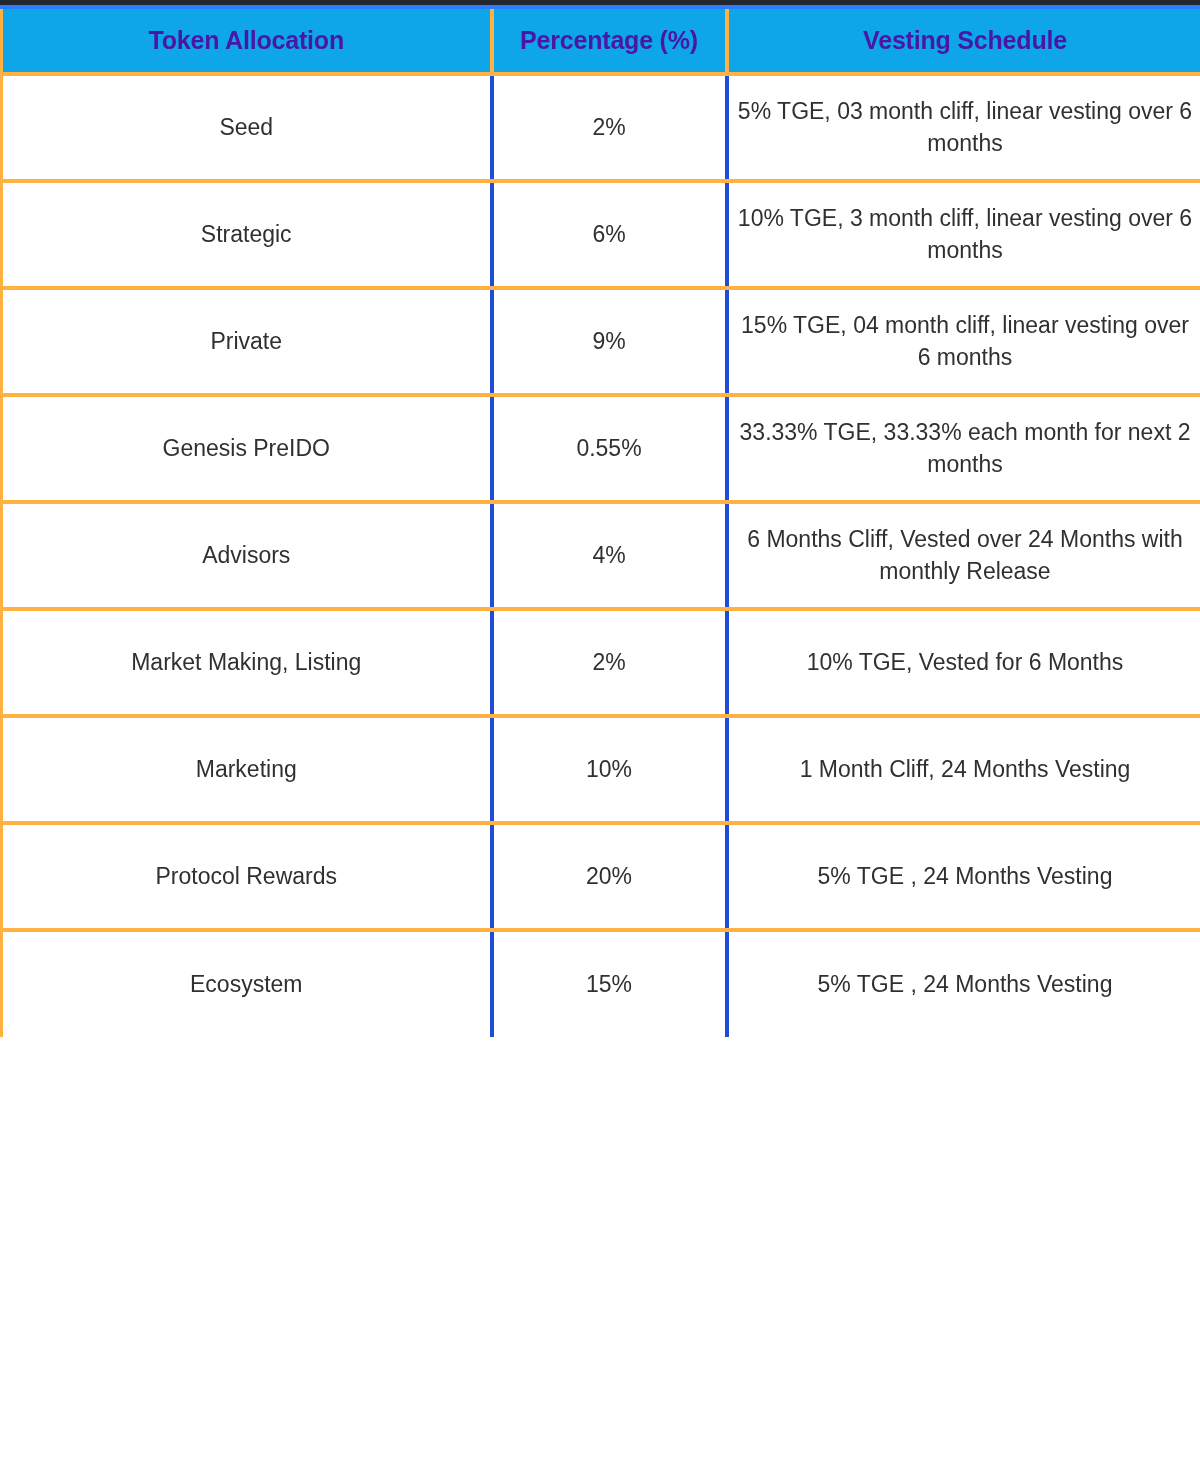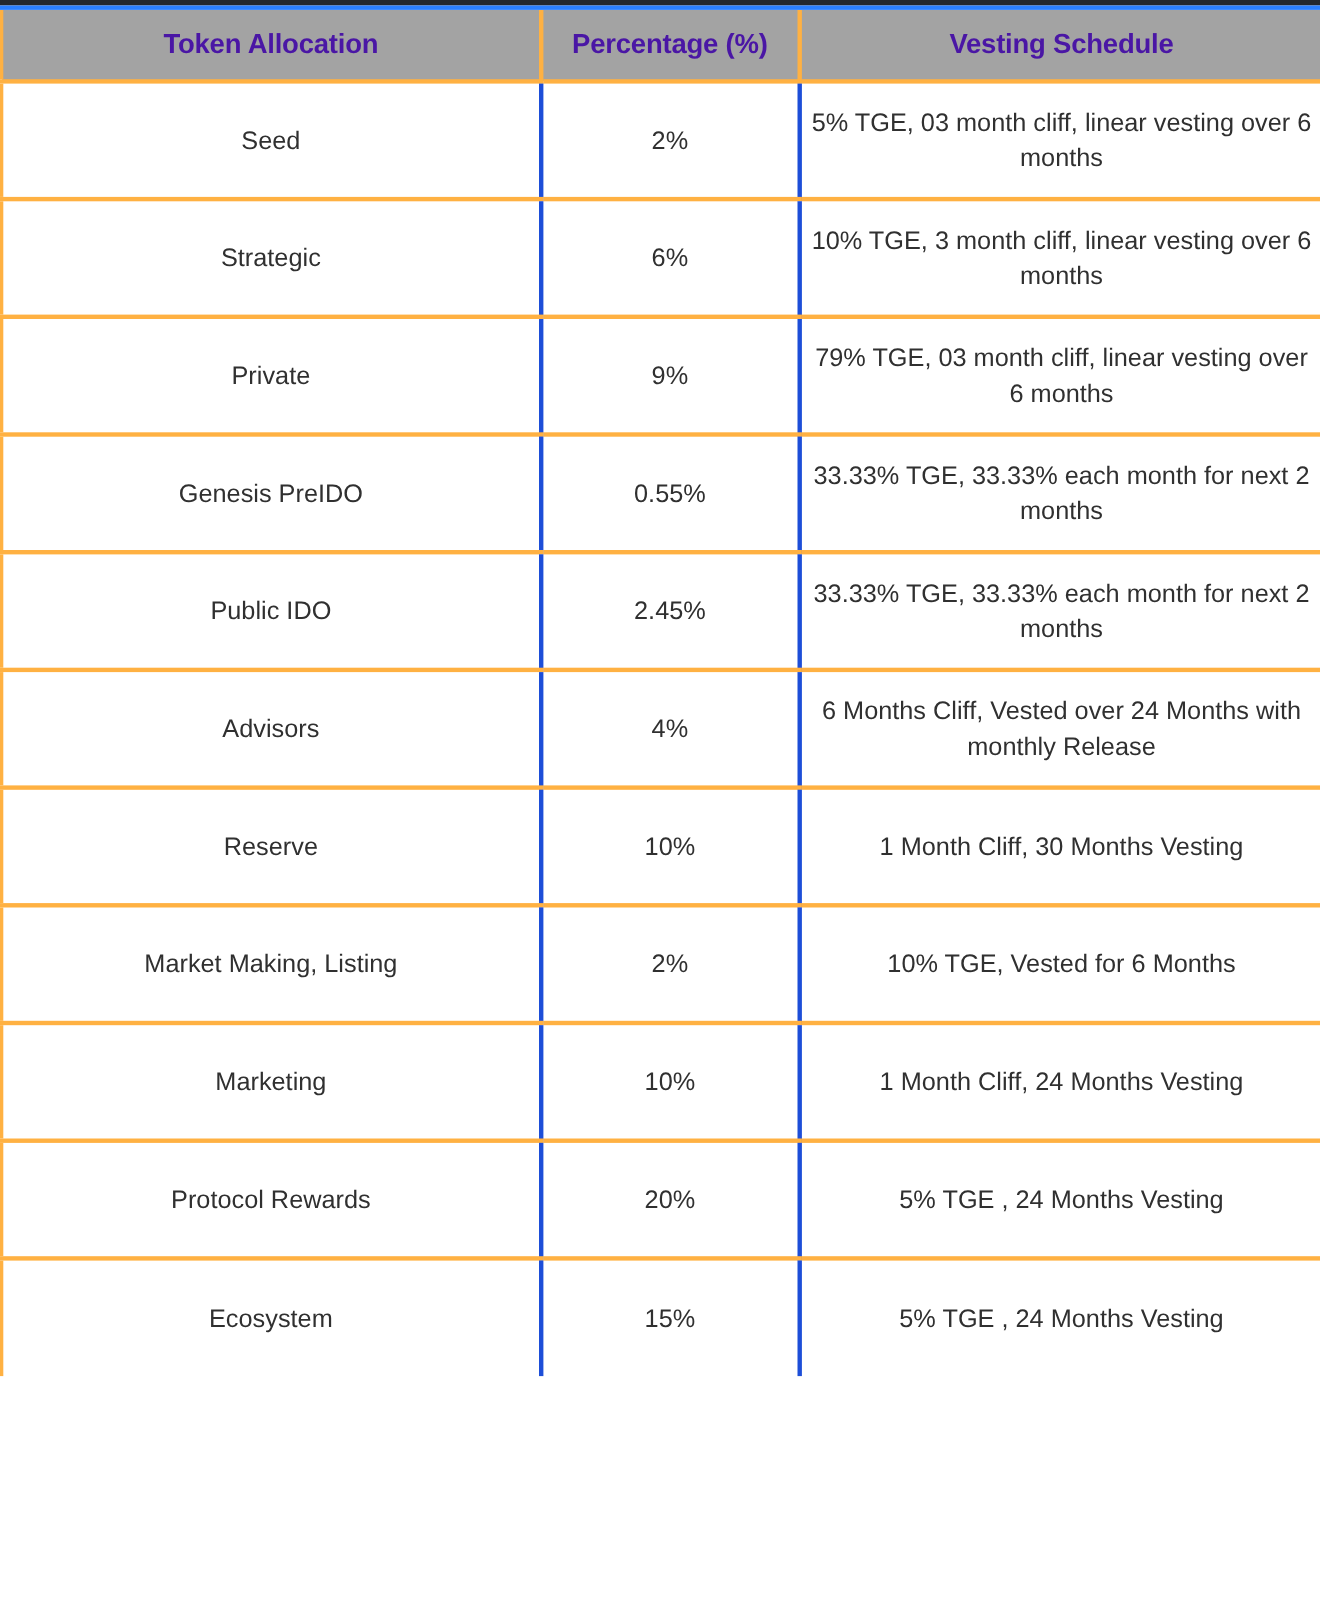--- a/index.html
+++ b/index.html
@@ -56,21 +56,21 @@
     border-collapse: collapse;
     table-layout: fixed;
     border-left: 3px solid #ffb142;
   }
 
   table.alloc-table col.c-name { width: 490px; }
   table.alloc-table col.c-pct  { width: 235px; }
   table.alloc-table col.c-vest { width: 475px; }
 
   thead th {
-    background: #a3a3a3;
+    background: #0ea5e9;
     color: #4a16a5;
     font-size: 25px;
     font-weight: bold;
     text-align: center;
     height: 65px;
     padding: 0 8px;
     box-sizing: border-box;
     border-bottom: 4px solid #ffb142;
     border-right: 4px solid #ffb142;
     letter-spacing: -0.2px;
@@ -133,41 +133,31 @@
             <td class="cell-vest">5% TGE, 03 month cliff, linear vesting over 6 months</td>
           </tr>
           <tr>
             <td class="cell-name">Strategic</td>
             <td class="cell-pct">6%</td>
             <td class="cell-vest">10% TGE, 3 month cliff, linear vesting over 6 months</td>
           </tr>
           <tr>
             <td class="cell-name">Private</td>
             <td class="cell-pct">9%</td>
-            <td class="cell-vest">79% TGE, 03 month cliff, linear vesting over 6 months</td>
+            <td class="cell-vest">15% TGE, 04 month cliff, linear vesting over 6 months</td>
           </tr>
           <tr>
             <td class="cell-name">Genesis PreIDO</td>
             <td class="cell-pct">0.55%</td>
             <td class="cell-vest">33.33% TGE, 33.33% each month for next 2 months</td>
           </tr>
           <tr>
-            <td class="cell-name">Public IDO</td>
-            <td class="cell-pct">2.45%</td>
-            <td class="cell-vest">33.33% TGE, 33.33% each month for next 2 months</td>
-          </tr>
-          <tr>
             <td class="cell-name">Advisors</td>
             <td class="cell-pct">4%</td>
             <td class="cell-vest">6 Months Cliff, Vested over 24 Months with monthly Release</td>
-          </tr>
-          <tr>
-            <td class="cell-name">Reserve</td>
-            <td class="cell-pct">10%</td>
-            <td class="cell-vest">1 Month Cliff, 30 Months Vesting</td>
           </tr>
           <tr>
             <td class="cell-name">Market Making, Listing</td>
             <td class="cell-pct">2%</td>
             <td class="cell-vest">10% TGE, Vested for 6 Months</td>
           </tr>
           <tr>
             <td class="cell-name">Marketing</td>
             <td class="cell-pct">10%</td>
             <td class="cell-vest">1 Month Cliff, 24 Months Vesting</td>

